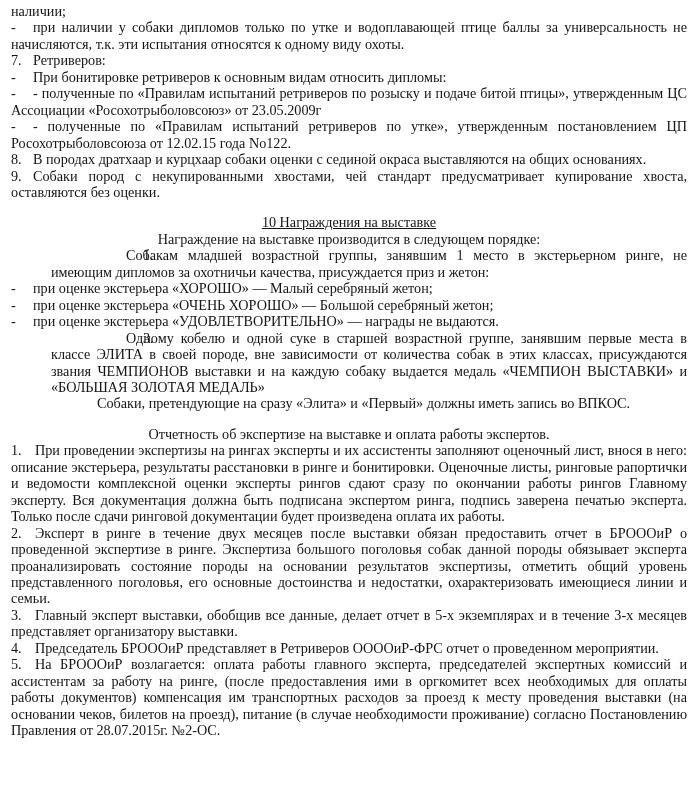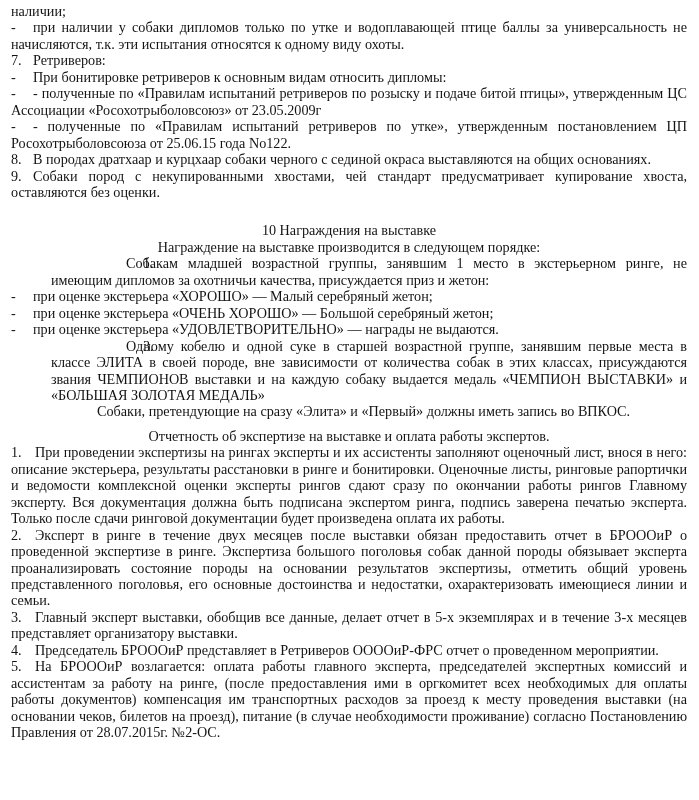--- a/index.html
+++ b/index.html
@@ -25,22 +25,22 @@
     border-radius: 15px;
   }
   .para {
     margin: 0;
     text-align: justify;
   }
   .center {
     margin: 0;
     text-align: center;
   }
-  .gap-awards { margin-top: 22px; }
-  .gap-report { margin-top: 8px; }
+  .gap-awards { margin-top: 14px; text-decoration: underline; }
+  .gap-report { margin-top: 14px; }
   .indent { text-indent: 46px; margin-left: 40px; }
   .marker { display: inline-block; font-style: normal; }
   .m22 { width: 22px; }
   .m24 { width: 24px; }
   .m29 { width: 29px; }
 </style>
 </head>
 <body>
 
 <div class="page">
@@ -48,23 +48,23 @@
   <p class="para">наличии;</p>
 
   <p class="para"><span class="marker m22">-</span><span>при наличии у собаки дипломов только по утке и водоплавающей птице баллы за универсальность не начисляются, т.к. эти испытания относятся к одному виду охоты.</span></p>
 
   <p class="para"><span class="marker m22">7.</span><span>Ретриверов:</span></p>
 
   <p class="para"><span class="marker m22">-</span><span>При бонитировке ретриверов к основным видам относить дипломы:</span></p>
 
   <p class="para"><span class="marker m22">-</span><span>- полученные по «Правилам испытаний ретриверов по розыску и подаче битой птицы», утвержденным ЦС Ассоциации «Росохотрыболовсоюз» от 23.05.2009г</span></p>
 
-  <p class="para"><span class="marker m22">-</span><span>- полученные по «Правилам испытаний ретриверов по утке», утвержденным постановлением ЦП Росохотрыболовсоюза от 25.06.15 года No122.</span></p>
+  <p class="para"><span class="marker m22">-</span><span>- полученные по «Правилам испытаний ретриверов по утке», утвержденным постановлением ЦП Росохотрыболовсоюза от 12.02.15 года No122.</span></p>
 
-  <p class="para"><span class="marker m22">8.</span><span>В породах дратхаар и курцхаар собаки черного с сединой окраса выставляются на общих основаниях.</span></p>
+  <p class="para"><span class="marker m22">8.</span><span>В породах дратхаар и курцхаар собаки оценки с сединой окраса выставляются на общих основаниях.</span></p>
 
   <p class="para"><span class="marker m22">9.</span><span>Собаки пород с некупированными хвостами, чей стандарт предусматривает купирование хвоста, оставляются без оценки.</span></p>
 
   <p class="center gap-awards">10 Награждения на выставке</p>
   <p class="center">Награждение на выставке производится в следующем порядке:</p>
 
   <p class="para indent"><span class="marker m29">1.</span><span>Собакам младшей возрастной группы, занявшим 1 место в экстерьерном ринге, не имеющим дипломов за охотничьи качества, присуждается приз и жетон:</span></p>
 
   <p class="para"><span class="marker m22">-</span><span>при оценке экстерьера «ХОРОШО» — Малый серебряный жетон;</span></p>
 

